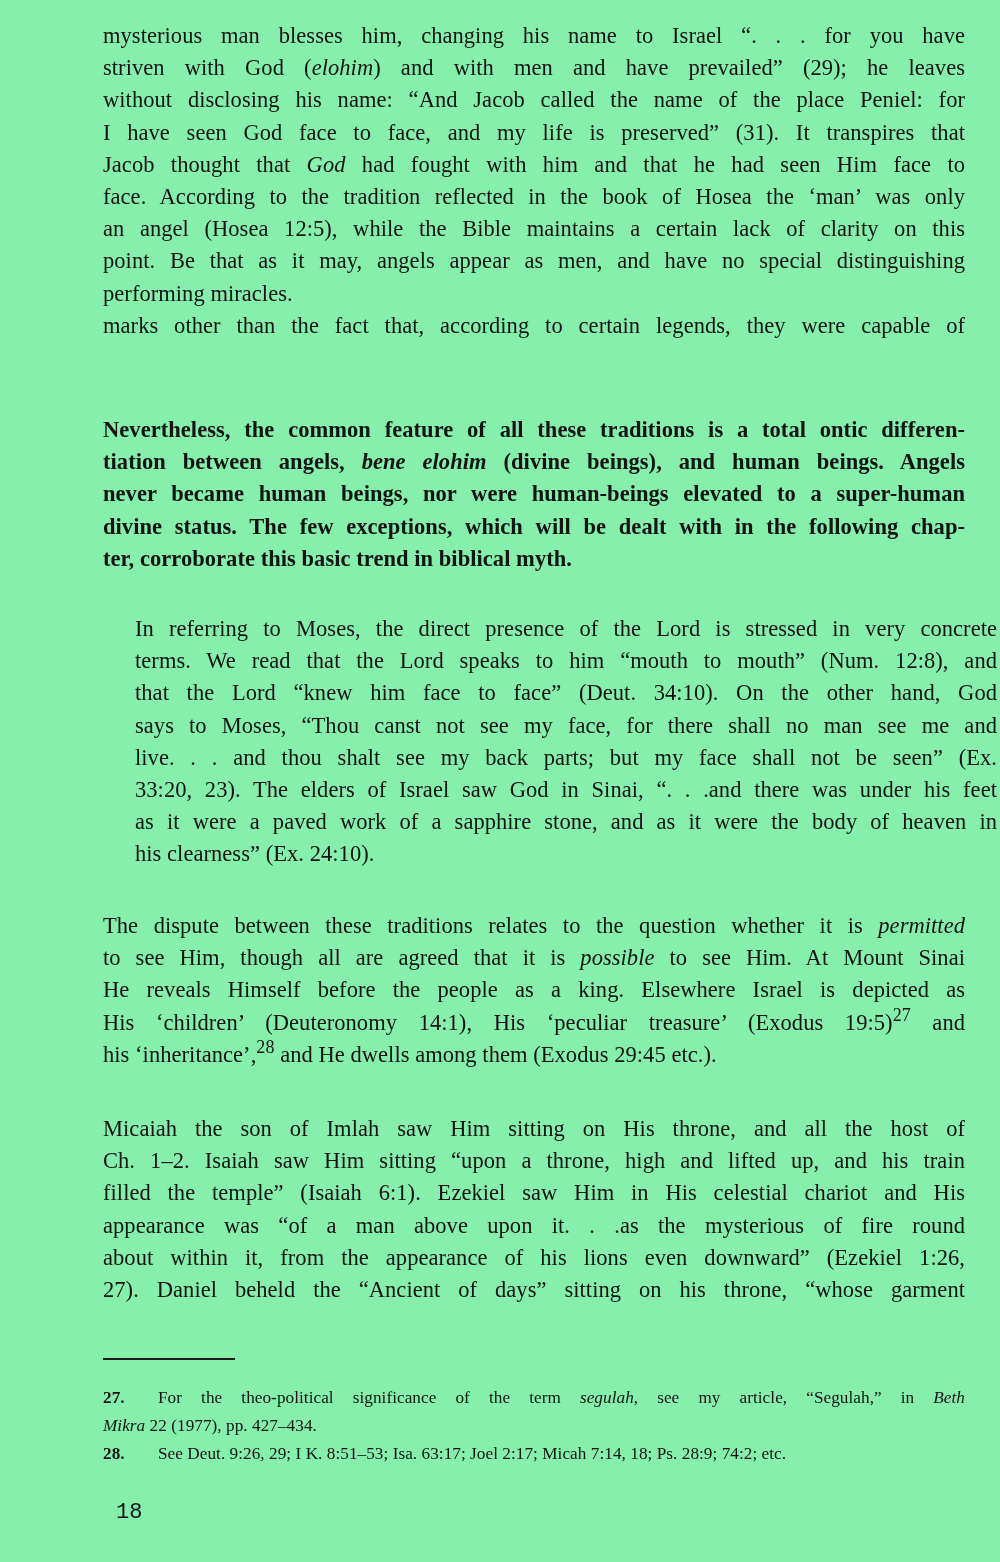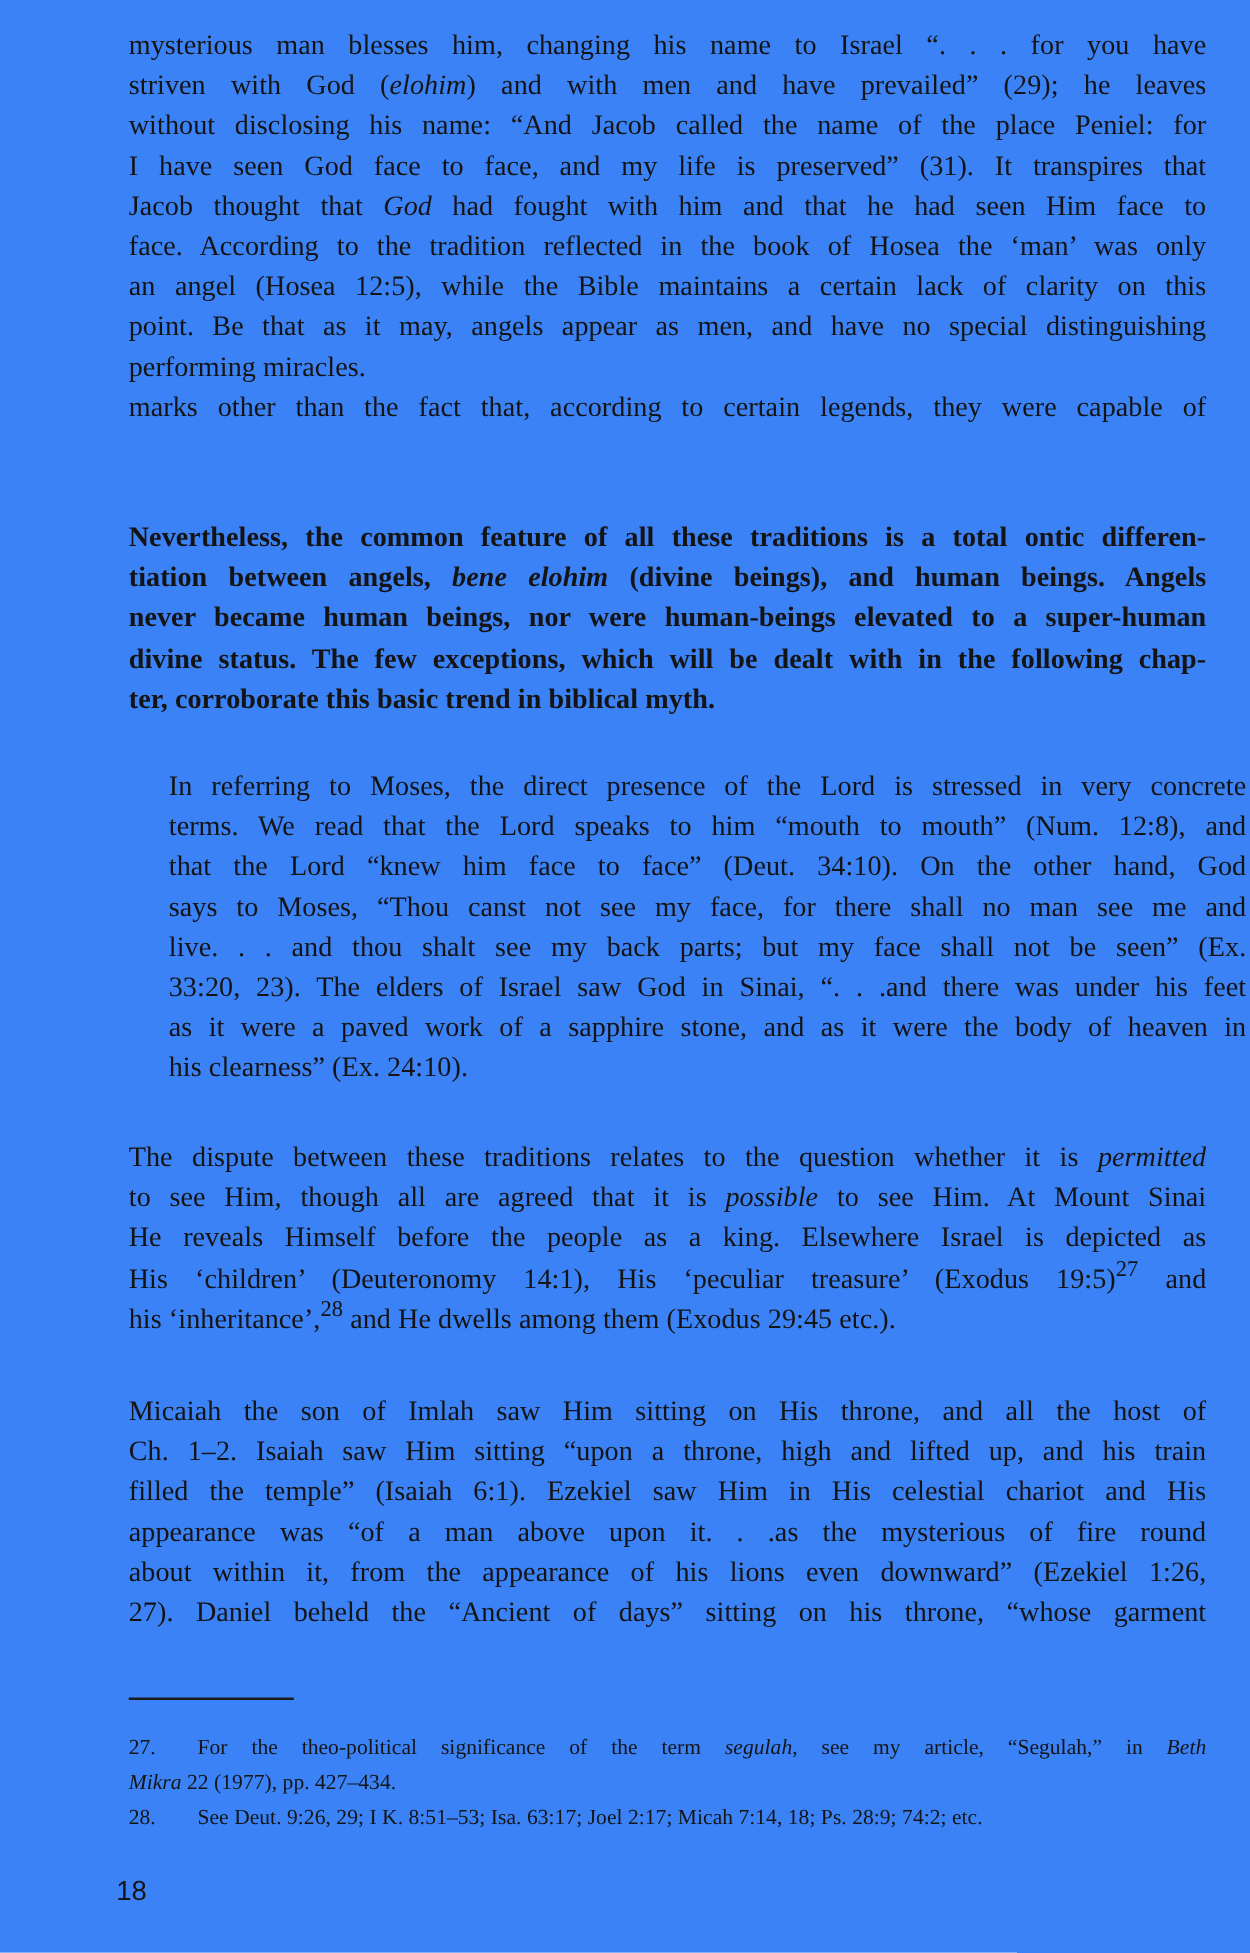--- a/index.html
+++ b/index.html
@@ -1,41 +1,41 @@
 <!DOCTYPE html>
 <html><head>
 <meta charset="utf-8">
 <style>
   html, body { margin: 0; padding: 0; background: #ffffff; }
   body { width: 1000px; height: 1562px; position: relative; overflow: hidden; }
   .page {
     position: absolute; left: 0; top: 0; width: 1000px; height: 1562px;
-    background: #3b82f6; color: #141414;
+    background: #86efac; color: #141414;
     font-family: "Liberation Serif", "DejaVu Serif", serif;
   }
   .para { position: absolute; left: 103px; width: 862px; }
   .line {
     display: block; height: 32.2px; line-height: 32.2px;
     font-size: 22.5px; text-align: justify; text-align-last: justify;
     white-space: nowrap; letter-spacing: 0.05px;
   }
   .line.last { text-align-last: left; }
   .line span { white-space: pre; }
   i, .it { font-style: italic; }
   sup { font-size: 18px; line-height: 0; vertical-align: 9px; }
   .rule {
     position: absolute; left: 103px; top: 1358px; width: 132px; height: 2px;
     background: #1a1a1a;
   }
   .fn { position: absolute; left: 103px; width: 862px; }
   .fn .line { font-size: 17.2px; height: 28px; line-height: 28px; }
-  .fn .num { display: inline-block; width: 55px; text-align-last: left; }
+  .fn .num { display: inline-block; width: 55px; text-align-last: left; font-weight: bold; }
   .pagenum {
-    position: absolute; left: 93px; top: 1500px; font-size: 22px;
-    font-family: Liberation Sans, sans-serif;
+    position: absolute; left: 116px; top: 1500px; font-size: 22px;
+    font-family: Liberation Mono, monospace;
   }
 </style>
 </head>
 <body>
 
 <div class="page">
 
   <div class="para" style="top:20px;">
     <span class="line">mysterious man blesses him, changing his name to Israel “. . . for you have</span>
     <span class="line"><span>striven with God (</span><i>elohim</i><span>) and with men and have prevailed” (29); he leaves</span></span>

